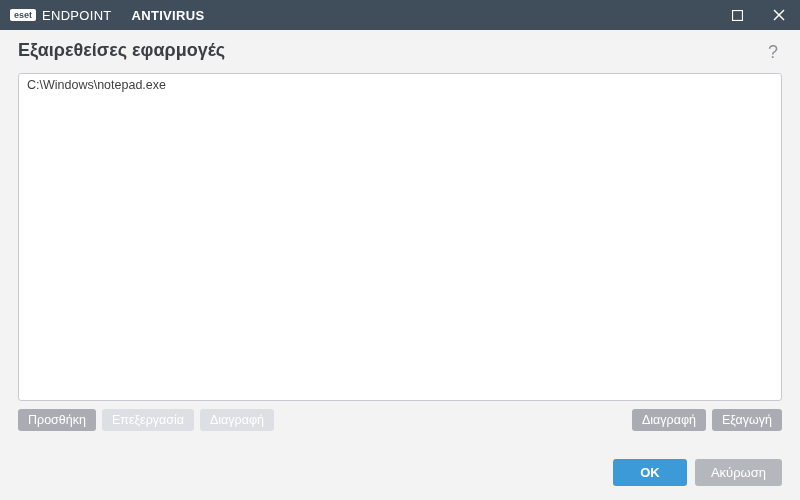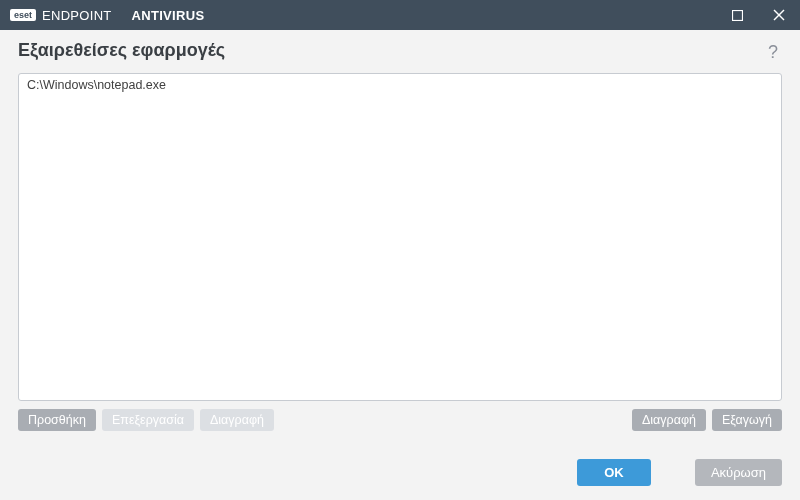--- a/index.html
+++ b/index.html
@@ -40,21 +40,21 @@
     .tbtn {
       background: #a9adb3; color: #fff; border: none; border-radius: 3px;
       padding: 4px 10px; font-size: 12.5px; cursor: pointer;
     }
     .tbtn.disabled { background: #dcdfe3; color: #fff; cursor: default; }
     .footer {
       display: flex; justify-content: flex-end; gap: 8px; padding: 28px 18px 14px 18px;
     }
     .fbtn {
       min-width: 74px; padding: 6px 16px; font-size: 13px; border-radius: 3px;
-      border: none; cursor: pointer; margin-left: 36px;
+      border: none; cursor: pointer;
     }
     .fbtn.primary { background: #3d9ad9; color: #fff; font-weight: 600; }
     .fbtn.secondary { background: #b4b7bc; color: #fff; }
     svg { display: block; }
   </style>
 </head>
 <body>
 
 <div class="window">
 

